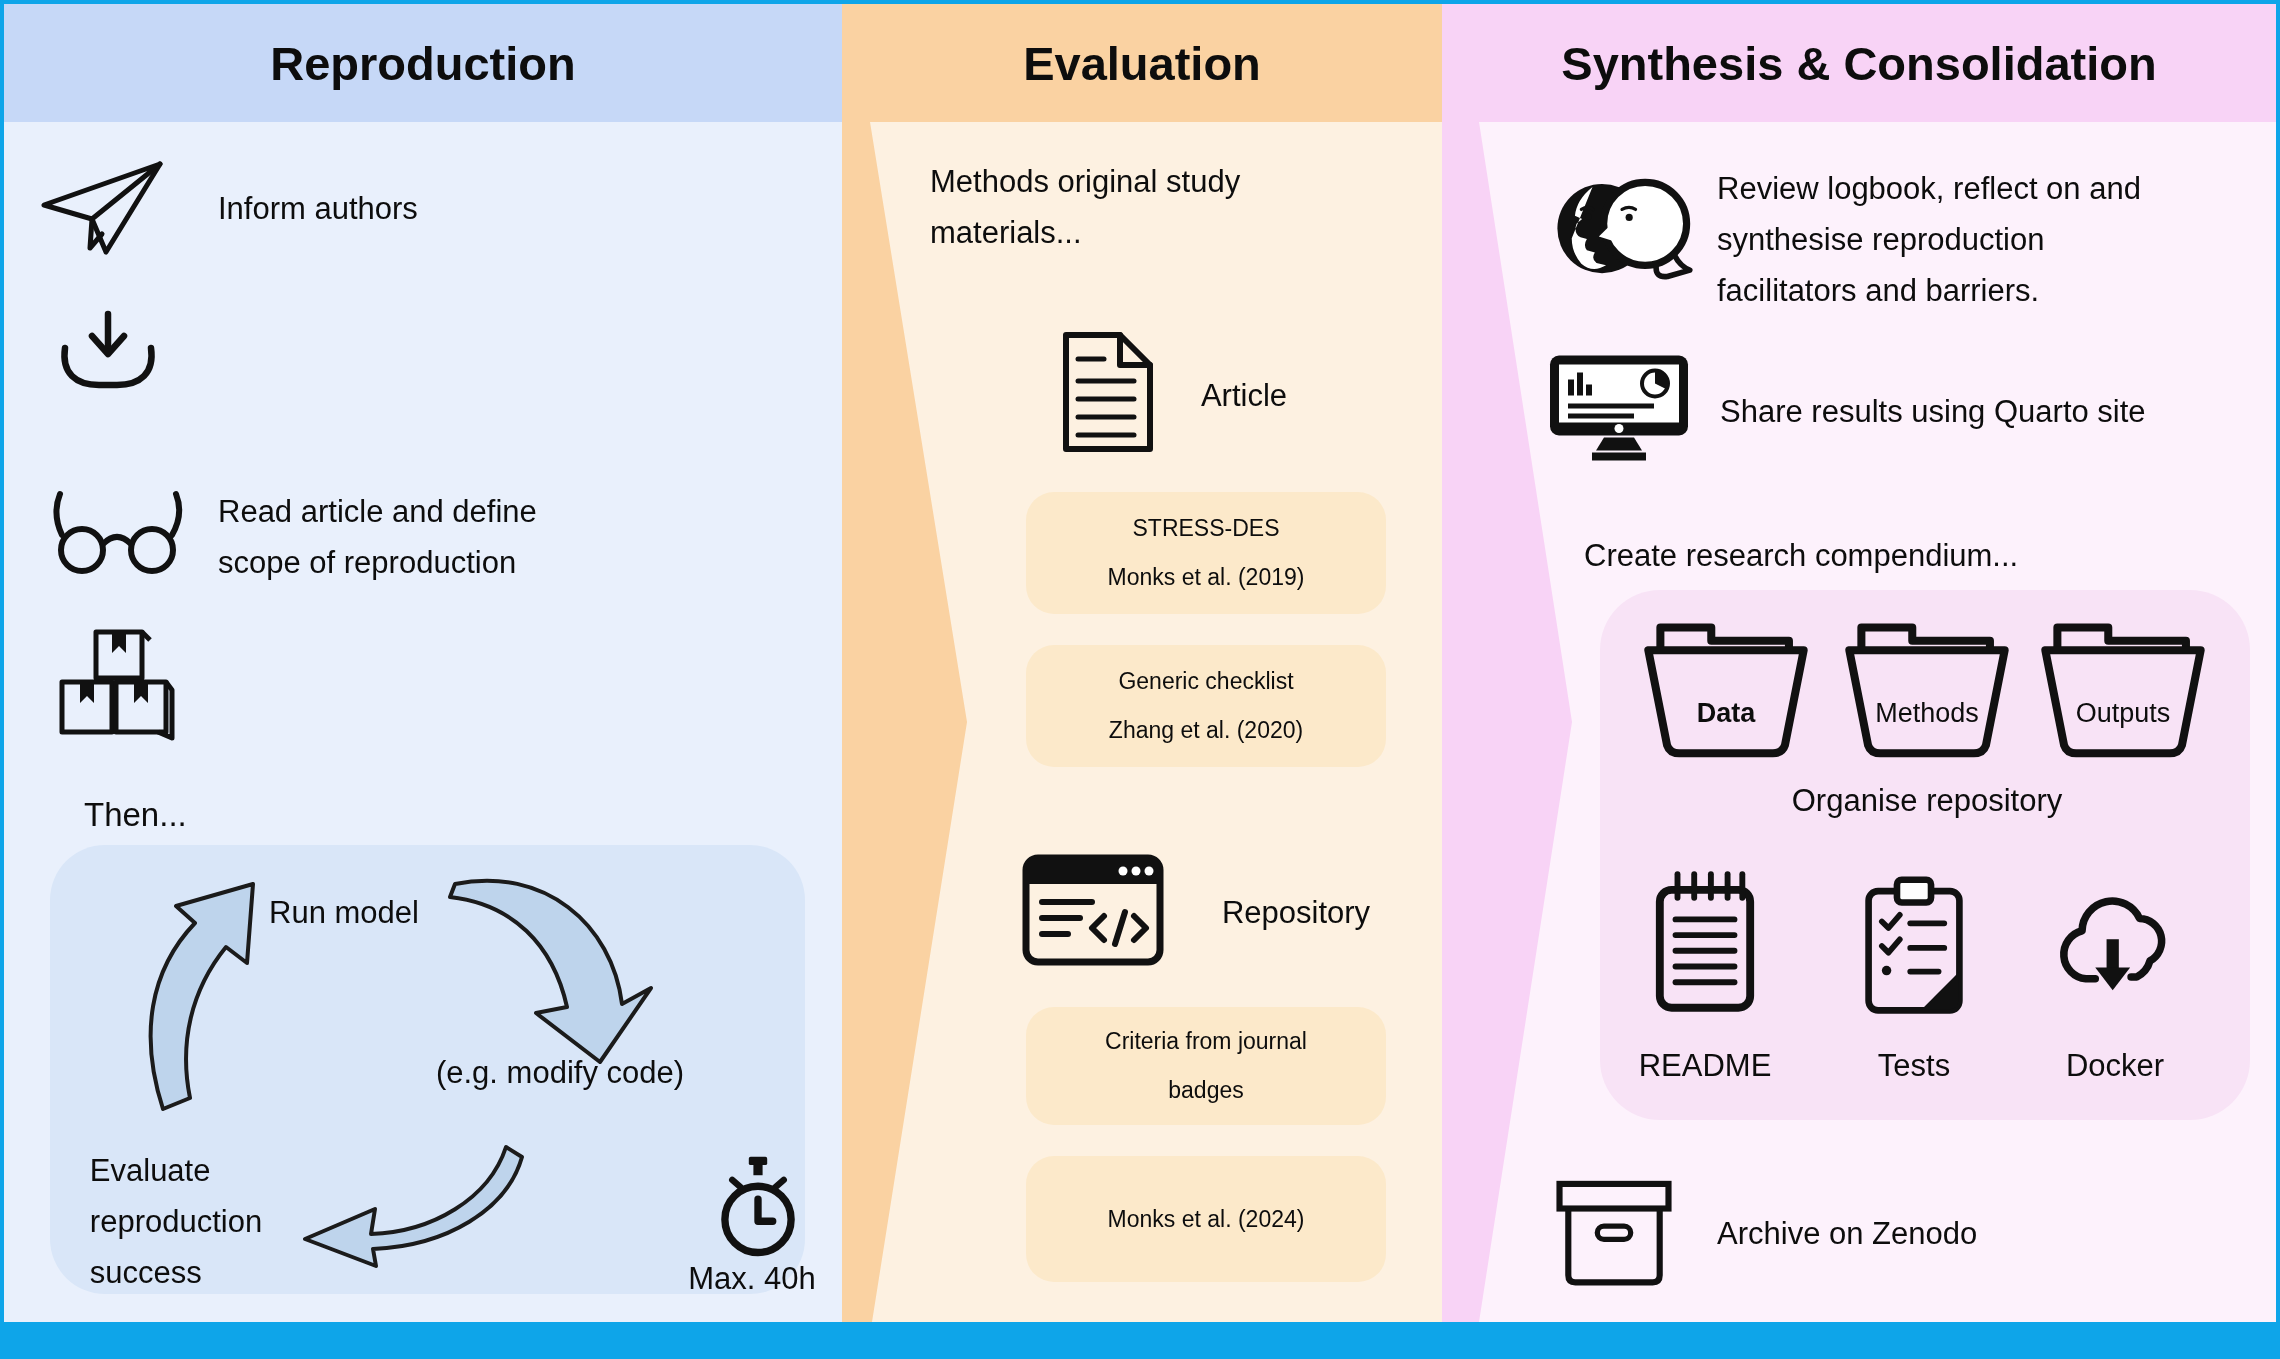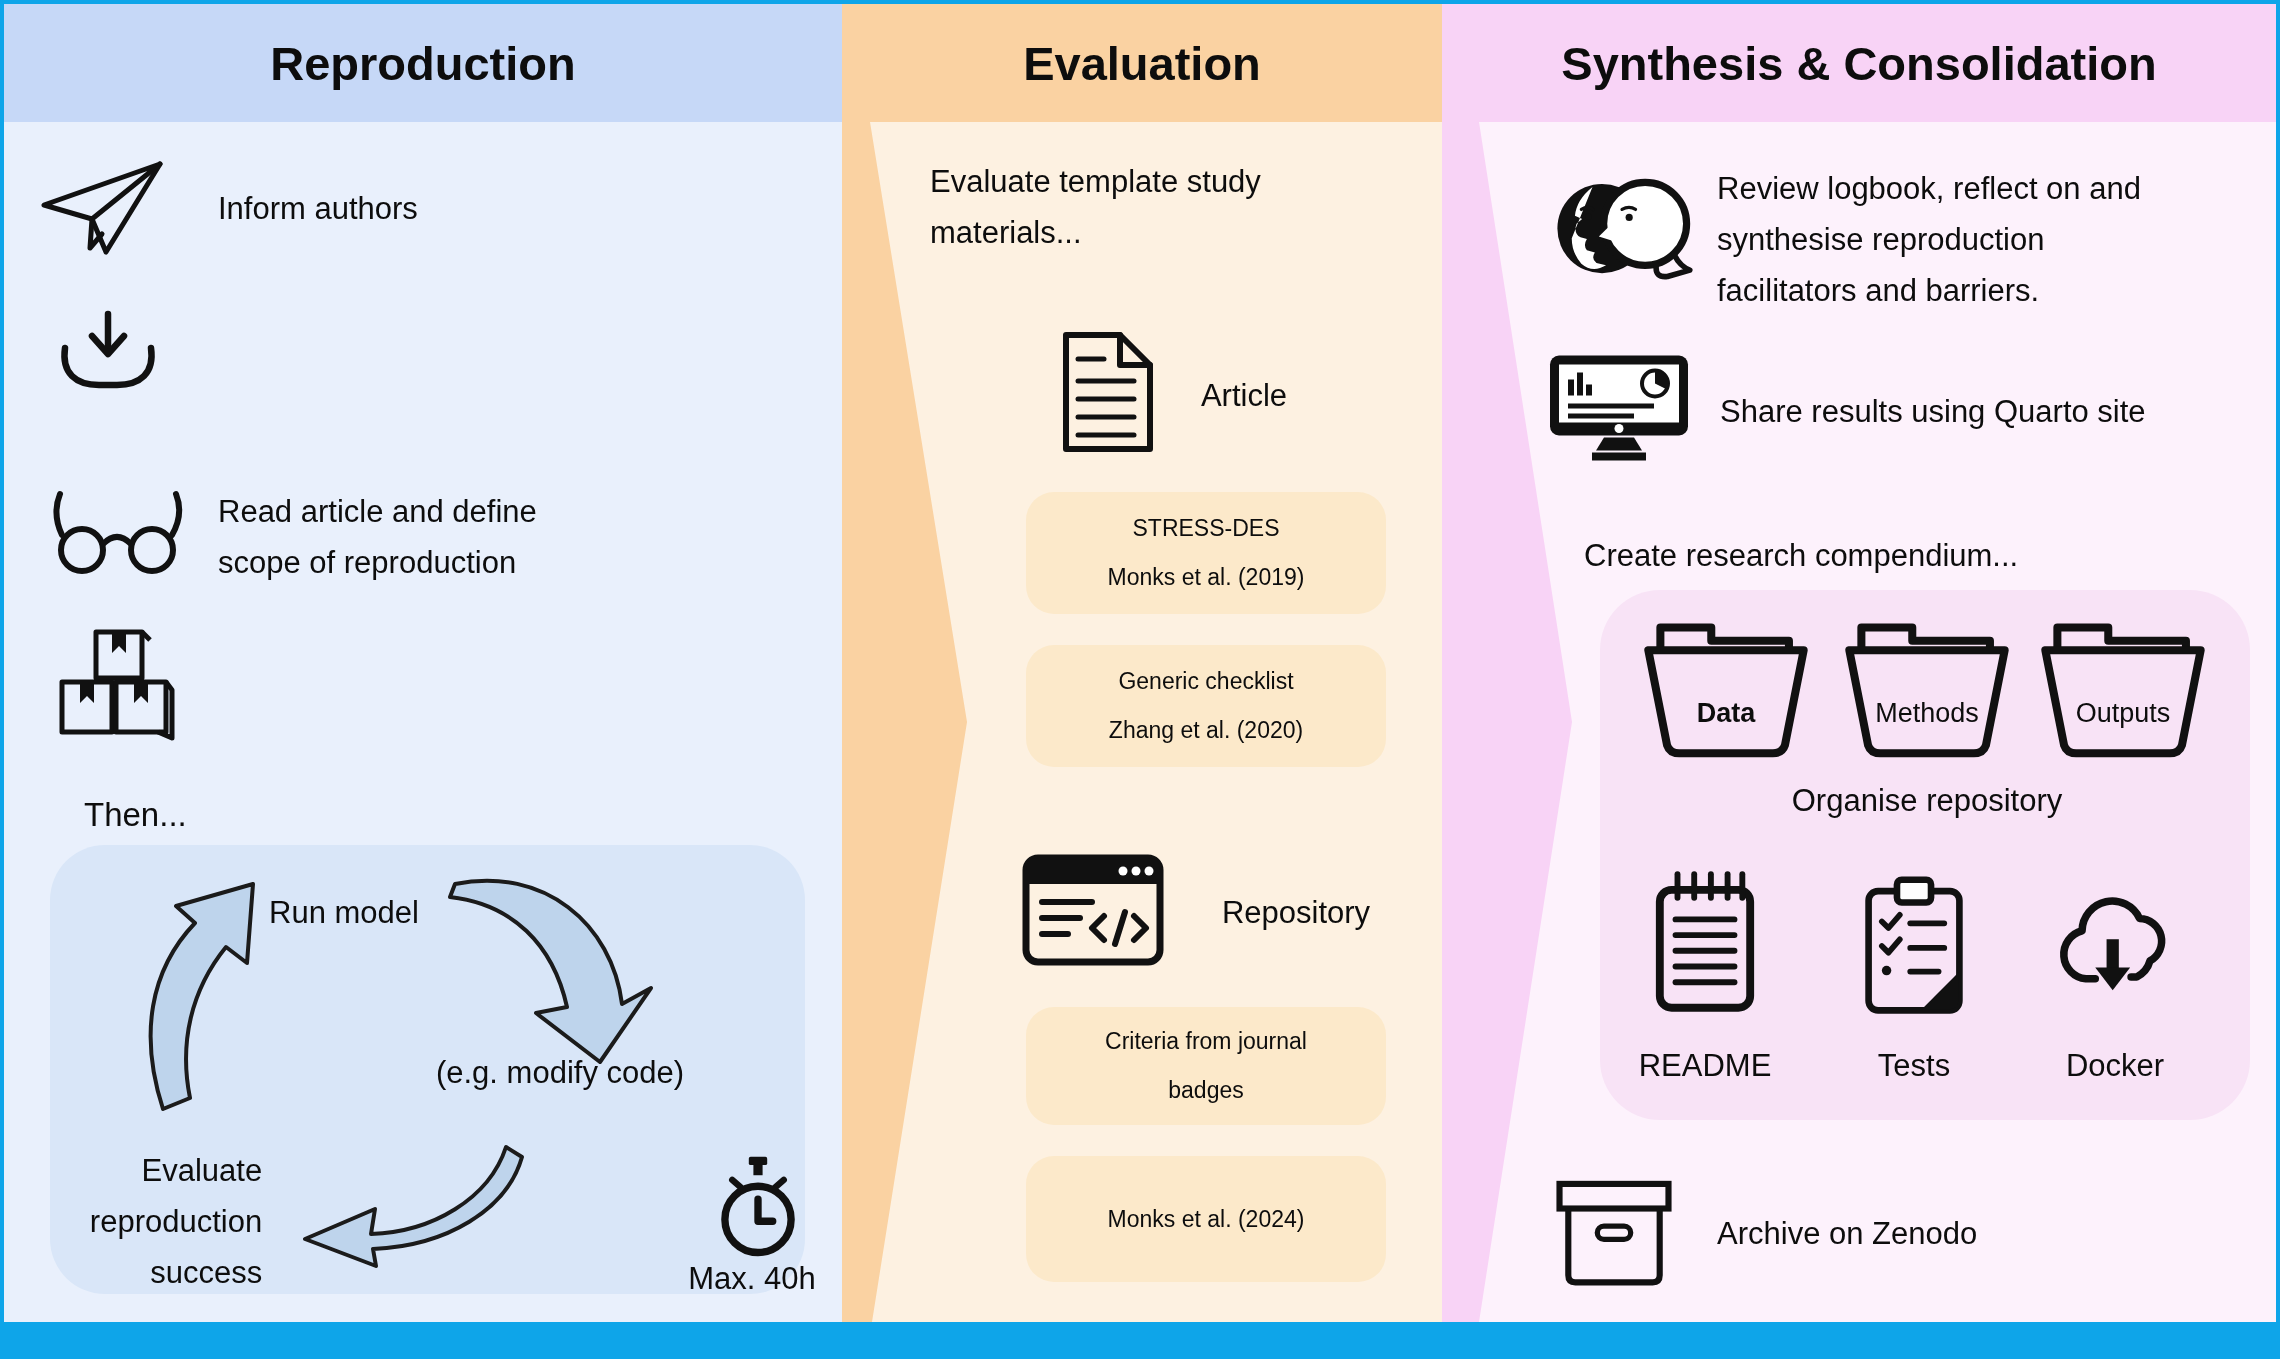--- a/index.html
+++ b/index.html
@@ -1,21 +1,21 @@
 <!DOCTYPE html>
 <html><head>
 <meta charset="utf-8">
 <style>
   html,body{margin:0;padding:0;background:#ffffff;}
   #canvas{position:relative;width:2280px;height:1359px;background:#0ea5e9;overflow:hidden;
           font-family:"Liberation Sans", sans-serif;color:#0d0d0d;}
   .abs{position:absolute;}
   .hdr{font-size:47px;font-weight:700;display:flex;align-items:center;justify-content:center;white-space:nowrap;}
   .txt{font-size:31px;line-height:51px;white-space:nowrap;}
-  .ctr{transform:translateX(-50%);text-align:right;}
+  .ctr{transform:translateX(-50%);text-align:left;}
   .badge{background:#fce9ca;border-radius:28px;display:flex;flex-direction:column;justify-content:center;
          text-align:center;font-size:23px;line-height:49px;}
   .flabel{font-size:27px;}
   svg{display:block;}
 </style>
 </head>
 <body>
 
 <div id="canvas">
 
@@ -104,21 +104,21 @@
       <rect x="45" y="10" width="10" height="12" fill="#111"></rect>
       <path d="M22 27 L31 35" stroke="#111" stroke-width="7" stroke-linecap="round"></path>
       <path d="M78 27 L69 35" stroke="#111" stroke-width="7" stroke-linecap="round"></path>
       <circle cx="50" cy="70" r="36" fill="none" stroke="#111" stroke-width="8"></circle>
       <path d="M50 48 V72 H66" fill="none" stroke="#111" stroke-width="8" stroke-linecap="round" stroke-linejoin="round"></path>
     </svg>
   </div>
   <div class="abs txt ctr" style="left:752px;top:1253px;">Max. 40h</div>
 
   <div class="abs txt" style="left:930px;top:156px;">
-    <div>Evaluate template study</div>
+    <div>Methods original study</div>
     <div>materials...</div>
   </div>
 
   <div class="abs" style="left:1058px;top:328px;width:100px;height:128px;">
     <svg width="100" height="128" viewBox="0 0 100 126" fill="none" stroke="#111" stroke-width="6" stroke-linejoin="round" stroke-linecap="round">
       <path d="M8 6 H62 L92 36 V120 H8 Z"></path>
         <path d="M62 6 V36 H92"></path>
       <path d="M20 30 H46" stroke-width="5"></path>
         <path d="M20 52 H76" stroke-width="5"></path>
       <path d="M20 70 H76" stroke-width="5"></path>

